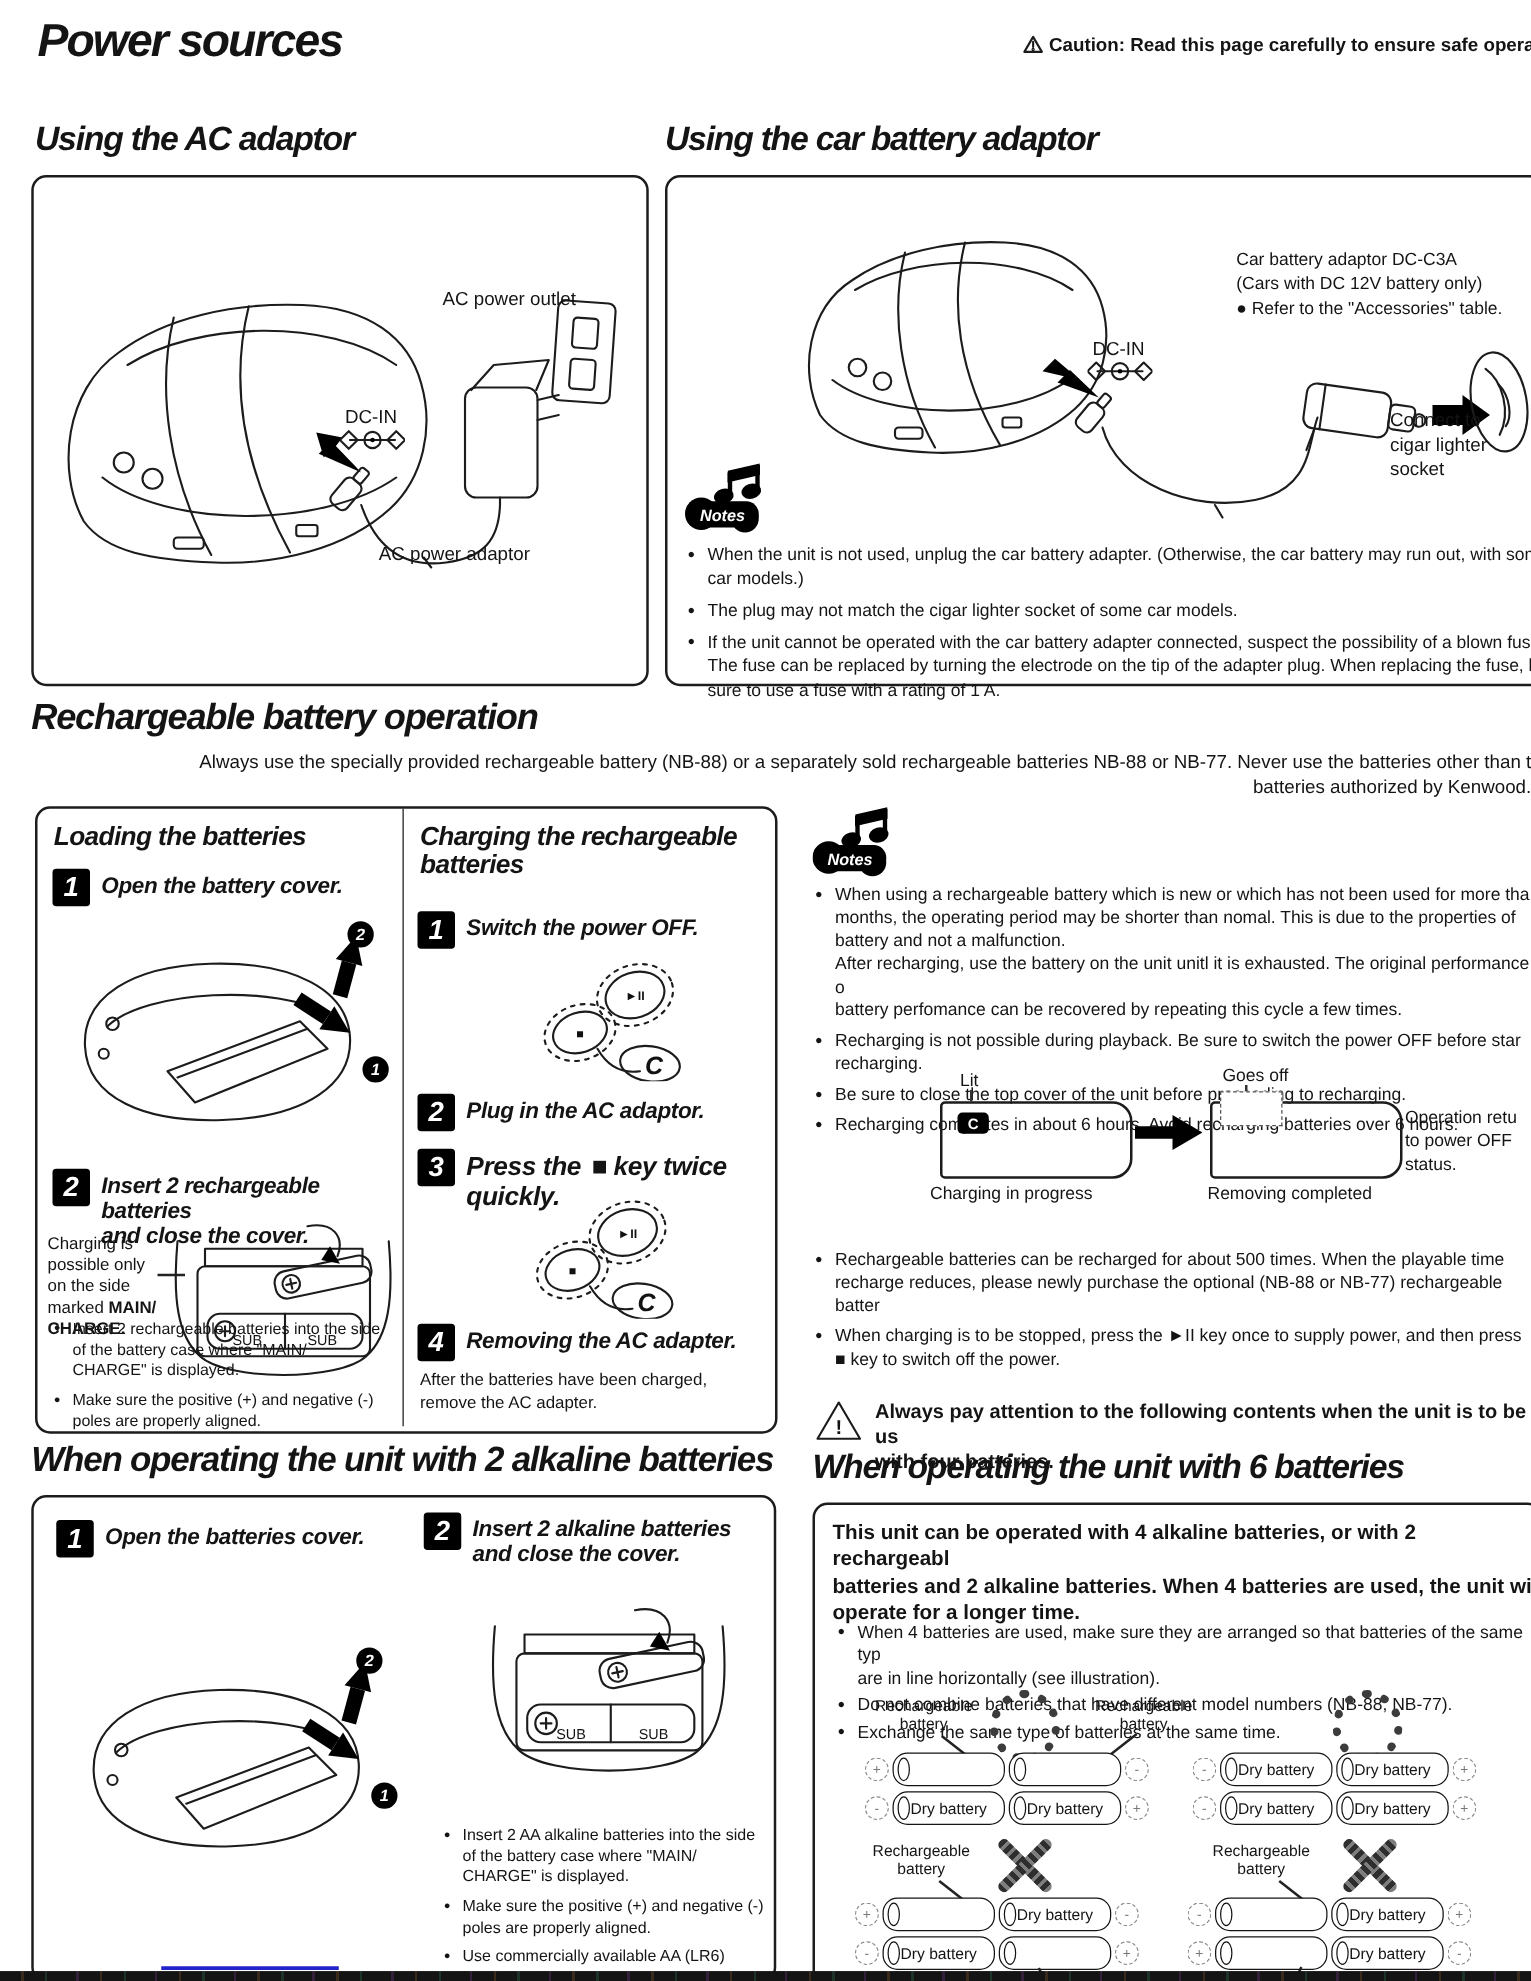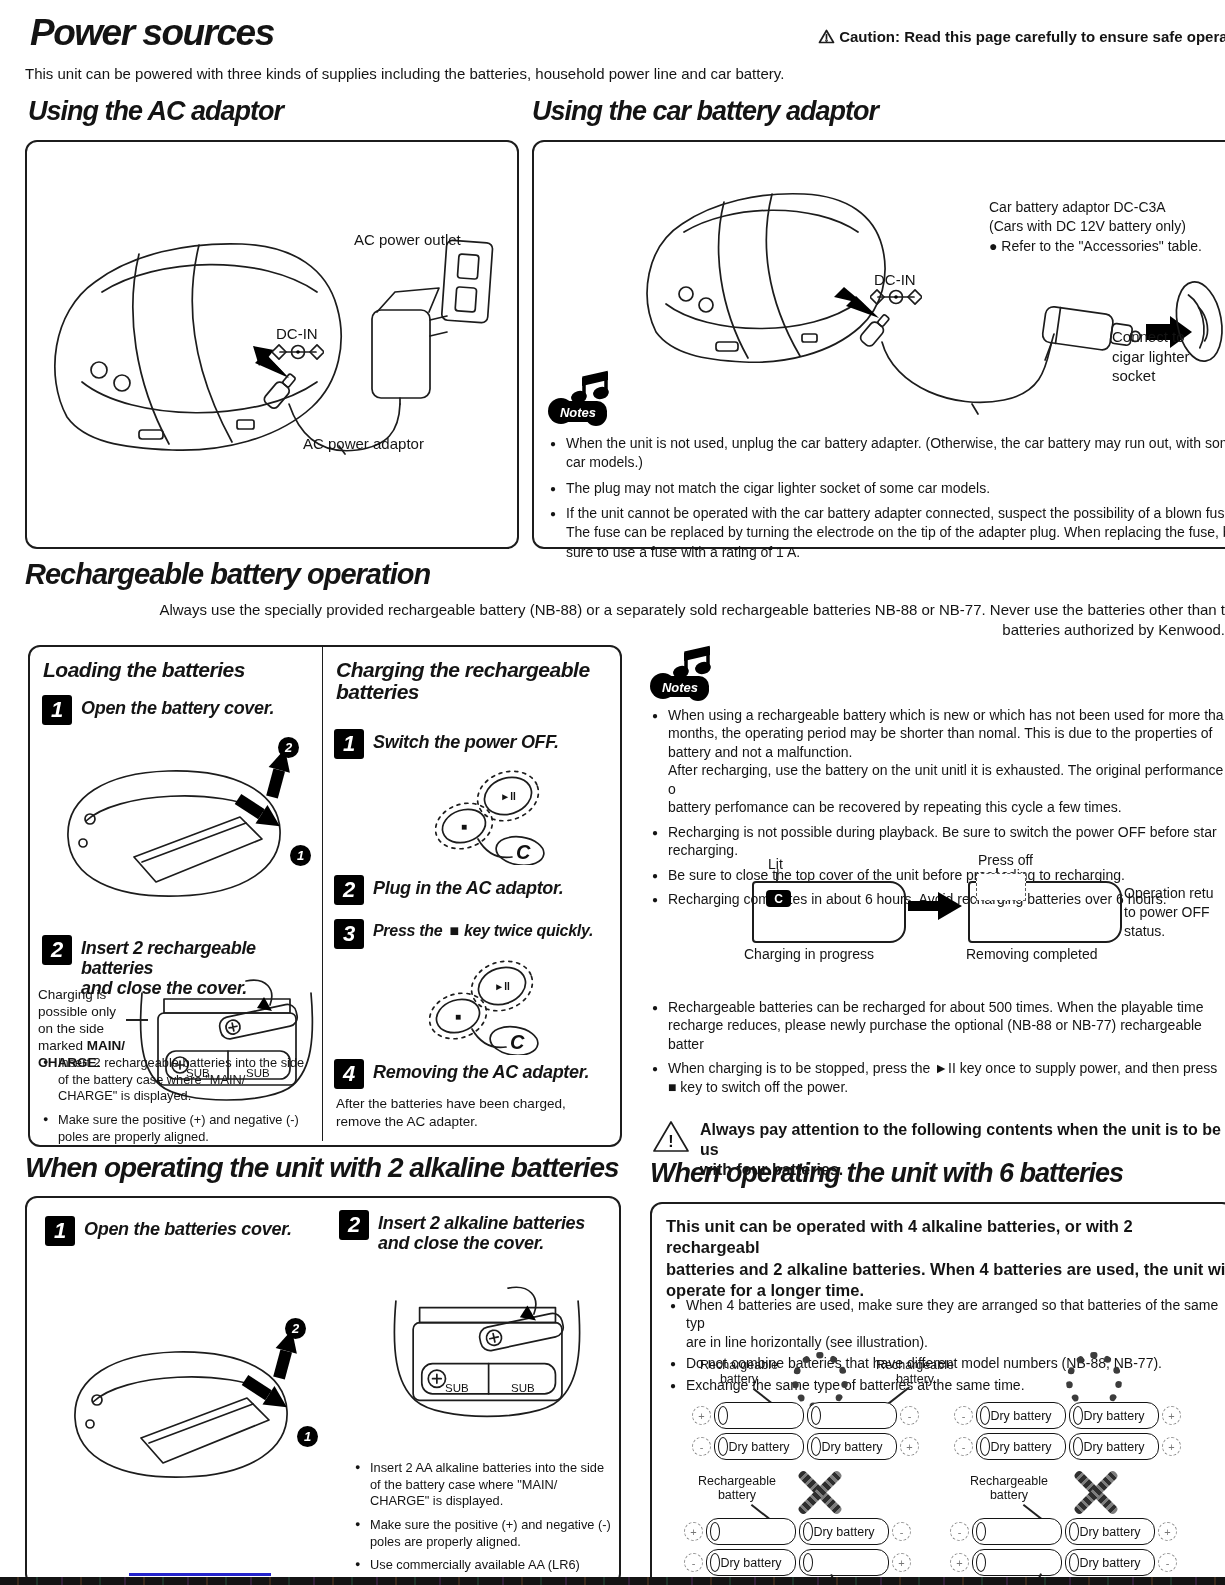--- a/index.html
+++ b/index.html
@@ -60,21 +60,20 @@
 
   <div class="abs h1" style="left:30px;top:12px;">Power sources</div>
   <div class="abs" style="left:818px;top:28px;width:500px;font-size:15px;font-weight:bold;white-space:nowrap;">
     <svg class="lineart" width="17" height="15" viewBox="0 0 17 15" style="display:inline-block;vertical-align:-2px;">
         <path d="M8.5,1.5 L15.5,13.5 L1.5,13.5 Z" stroke-width="1.4"></path>
         <line x1="8.5" y1="5.5" x2="8.5" y2="9.5" stroke-width="1.4"></line>
         <circle cx="8.5" cy="11.6" r="0.5"></circle>
       </svg>
     <span>Caution: Read this page carefully to ensure safe operation</span>
   </div>
-  <div class="abs body15" style="left:25px;top:64px;width:1180px;">This unit can be powered with three kinds of supplies including the batteries, household power line and car battery.</div>
 
   <div class="abs h2" style="left:28px;top:96px;">Using the AC adaptor</div>
   <div class="abs h2" style="left:532px;top:96px;">Using the car battery  adaptor</div>
 
   <div class="abs box" style="left:25px;top:140px;width:490px;height:405px;">
     <svg class="lineart abs" style="left:0;top:0;" width="488" height="401" viewBox="0 0 488 401">
 
       <path d="M40,275 C18,235 25,170 68,140 C105,112 160,100 215,102 C268,104 300,128 310,165 C320,200 312,240 285,265 C250,297 195,310 145,308 C95,306 58,300 40,275 Z"></path>
       <path d="M75,150 C130,115 235,112 290,150"></path>
       <path d="M55,240 C105,280 230,282 290,240"></path>
@@ -287,21 +286,21 @@
       <path d="M50,70 C58,84 70,90 84,88"></path>
       <ellipse cx="92" cy="82" rx="24" ry="14" fill="#fff" transform="rotate(8 92 82)"></ellipse>
       <text x="88" y="90" font-size="20" font-style="italic" font-weight="bold">C</text>
     </svg>
     <div class="abs step" style="left:304px;top:228px;width:280px;">
       <div class="stepnum">2</div>
       <div class="steptxt">Plug in the AC adaptor.</div>
     </div>
     <div class="abs step" style="left:304px;top:272px;width:286px;">
       <div class="stepnum">3</div>
-      <div class="steptxt" style="font-size:16px;"><span>Press the </span><span class="blacksq">■</span><span>key twice quickly.</span></div>
+      <div class="steptxt" style="font-size:21px;"><span>Press the </span><span class="blacksq">■</span><span>key twice quickly.</span></div>
     </div>
     <svg class="lineart abs" style="left:392px;top:312px;" width="122" height="96" viewBox="0 0 122 96">
       <g transform="rotate(-18 80 27)">
         <ellipse cx="80" cy="27" rx="24" ry="18" fill="#fff"></ellipse>
         <ellipse cx="80" cy="27" rx="31" ry="24" stroke-dasharray="3 5"></ellipse>
       </g>
       <text x="80" y="31" text-anchor="middle" font-size="10" font-weight="bold">►II</text>
       <g transform="rotate(-18 36 57)">
         <ellipse cx="36" cy="57" rx="22" ry="16" fill="#fff"></ellipse>
         <ellipse cx="36" cy="57" rx="29" ry="22" stroke-dasharray="3 5"></ellipse>
@@ -343,21 +342,21 @@
 
   <div class="abs cap14" style="left:768px;top:856px;">Lit</div>
   <div class="tick" style="left:776px;top:872px;"></div>
   <div class="panel" style="left:752px;top:881px;">
     <div class="cbadge" style="left:12px;top:7px;">C</div>
   </div>
   <div class="abs cap14" style="left:744px;top:946px;">Charging in progress</div>
   <svg class="abs" style="left:908px;top:892px;" width="54" height="28" viewBox="0 0 54 28">
     <path d="M0,9 L30,9 L30,0 L54,14 L30,28 L30,19 L0,19 Z" fill="#000"></path>
   </svg>
-  <div class="abs cap14" style="left:978px;top:852px;">Press off</div>
+  <div class="abs cap14" style="left:978px;top:852px;">Goes off</div>
   <div class="tick" style="left:996px;top:868px;"></div>
   <div class="panel" style="left:968px;top:881px;">
     <div class="dashbox" style="left:6px;top:-10px;"></div>
   </div>
   <div class="abs cap14" style="left:966px;top:946px;">Removing completed</div>
   <div class="abs cap14 ml" style="left:1124px;top:884px;line-height:1.35;">Operation retu
 to power OFF
 status.</div>
 
   <div class="abs" style="left:650px;top:998px;width:575px;font-size:14px;line-height:1.32;">

